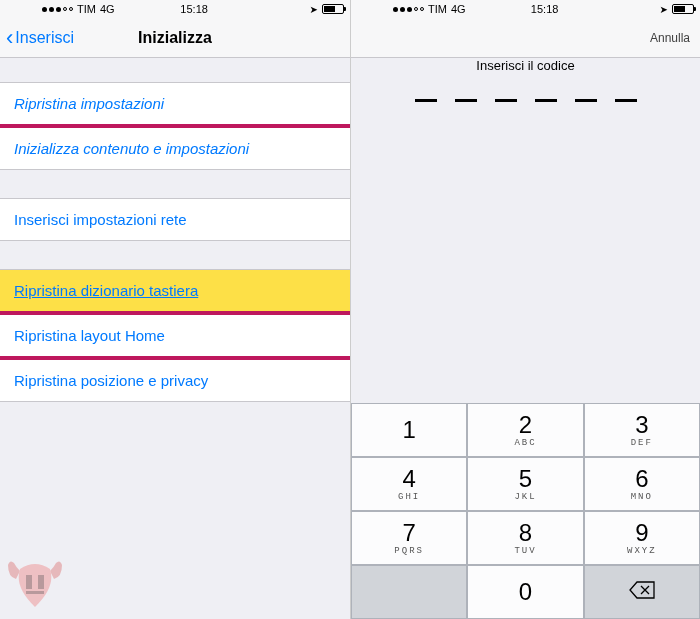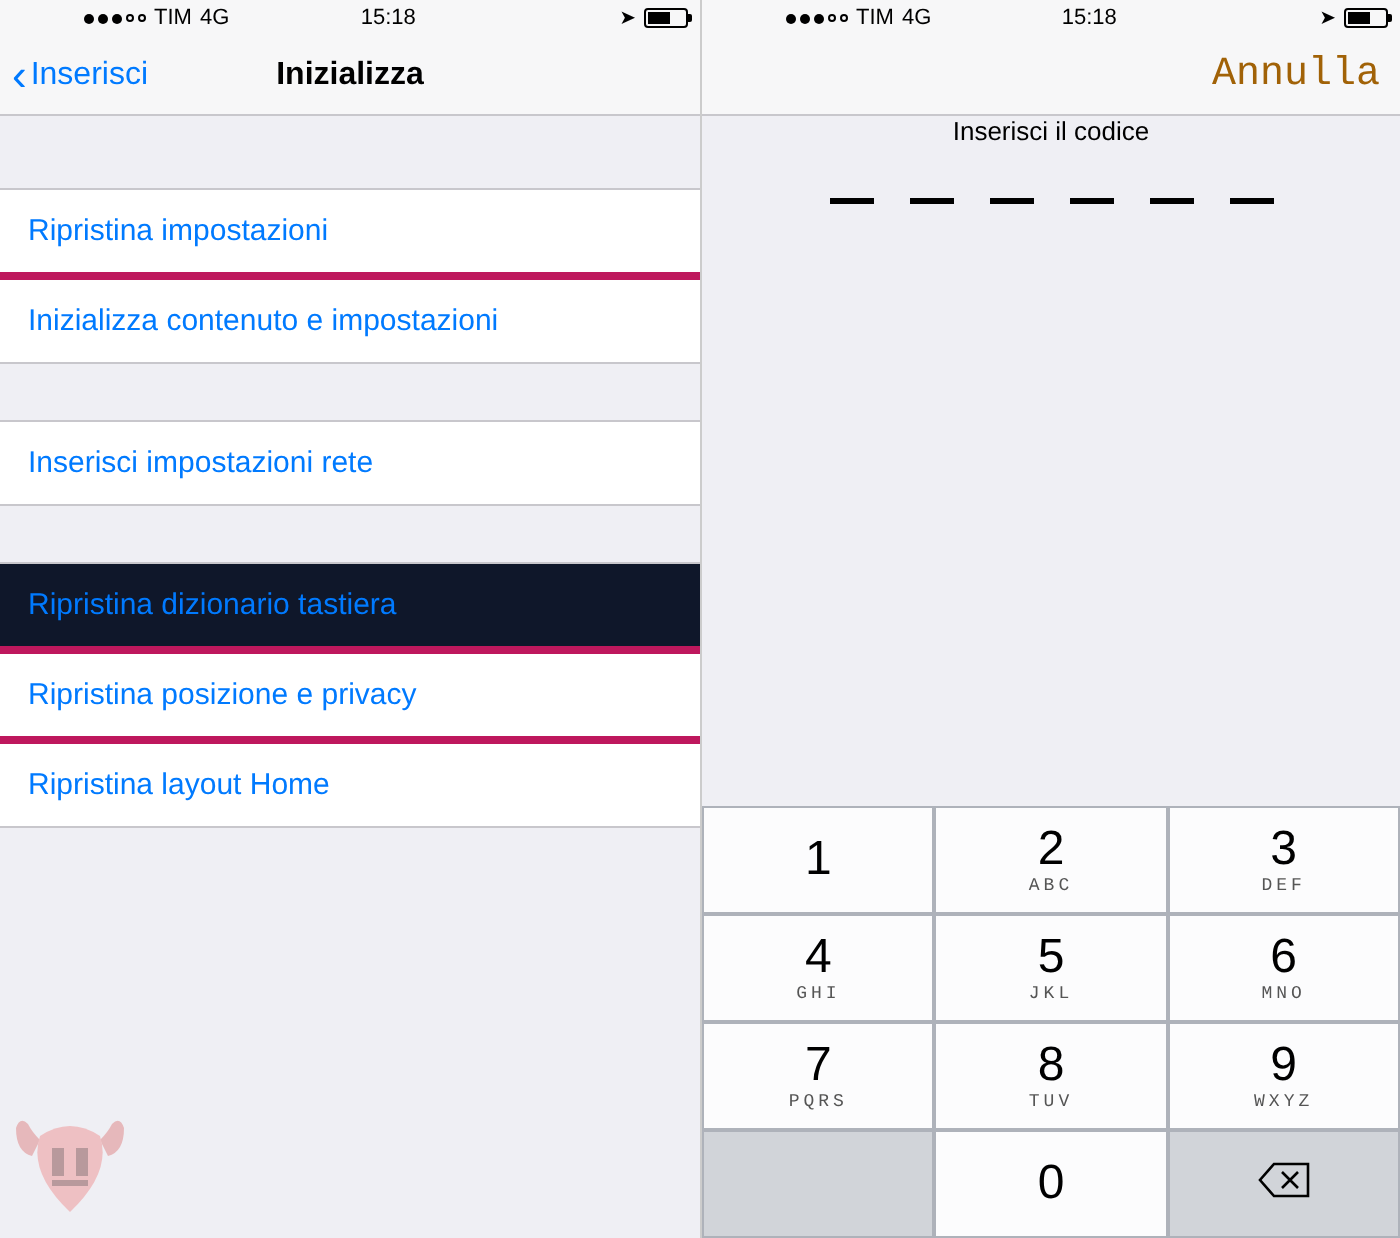--- a/index.html
+++ b/index.html
@@ -17,29 +17,29 @@
   .battery { width: 22px; height: 10px; border: 1px solid #000; border-radius: 2px; position: relative; }
   .battery::after { content: ""; position: absolute; right: -3px; top: 2px; width: 2px; height: 4px; background: #000; border-radius: 0 1px 1px 0; }
   .battery .fill { position: absolute; left: 1px; top: 1px; bottom: 1px; width: 55%; background: #000; }
   .locarrow { font-size: 10px; }
 
   
   .nav { height: 40px; background: #f7f7f8; border-bottom: 1px solid #c8c7cc; display: flex; align-items: center; justify-content: center; position: relative; }
   .nav .title { font-size: 16px; font-weight: 600; color: #000; }
   .nav .back { position: absolute; left: 6px; display: flex; align-items: center; color: #007aff; font-size: 16px; gap: 2px; }
   .nav .back .chev { font-size: 22px; line-height: 1; }
-  .nav .cancel { position: absolute; right: 10px; color: #a16207; font-size: 20px; font-family: Liberation Mono, monospace; }
+  .nav .cancel { position: absolute; right: 10px; color: #404040; font-size: 12px; }
 
   
   .content-left { flex: 1; background: #efeff4; overflow: hidden; }
   .group { margin-top: 28px; background: #fff; border-top: 1px solid #c8c7cc; border-bottom: 1px solid #c8c7cc; }
-  .group:first-child { margin-top: 36px; }
+  .group:first-child { margin-top: 24px; font-style: italic; }
   .row { padding: 12px 14px; color: #007aff; font-size: 15px; background: #fff; }
   .row + .row { border-top: 4px solid #be185d; }
-  .row.sel { background: #0f172a; }
+  .row.sel { background: #fde047; text-decoration: underline; }
 
   
   .content-right { flex: 1; background: #efeff4; display: flex; flex-direction: column; }
   .codearea { flex: 1; display: flex; flex-direction: column; align-items: center; justify-content: flex-start; gap: 26px; }
   .codeprompt { font-size: 13px; color: #000; }
   .dashes { display: flex; gap: 18px; }
   .dash { width: 22px; height: 3px; background: #000; }
 
   
   .keypad { background: #d1d4d9; }
@@ -91,22 +91,22 @@
     <div class="content-left">
       <div class="group">
         <div class="row">Ripristina impostazioni</div>
         <div class="row">Inizializza contenuto e impostazioni</div>
       </div>
       <div class="group">
         <div class="row">Inserisci impostazioni rete</div>
       </div>
       <div class="group">
         <div class="row sel">Ripristina dizionario tastiera</div>
+        <div class="row">Ripristina layout Home</div>
         <div class="row">Ripristina posizione e privacy</div>
-        <div class="row">Ripristina layout Home</div>
       </div>
     </div>
 
     <div class="watermark">
       <svg width="58" height="52" viewBox="0 0 58 52">
         <path d="M8 6 Q4 2 2 8 Q2 20 10 22 L14 14 Q10 10 8 6 Z" fill="#d77"></path>
         <path d="M50 6 Q54 2 56 8 Q56 20 48 22 L44 14 Q48 10 50 6 Z" fill="#d77"></path>
         <path d="M14 12 Q29 2 44 12 Q50 30 29 50 Q8 30 14 12 Z" fill="#e88"></path>
         <rect x="20" y="18" width="6" height="14" fill="#733"></rect>
         <rect x="32" y="18" width="6" height="14" fill="#733"></rect>

